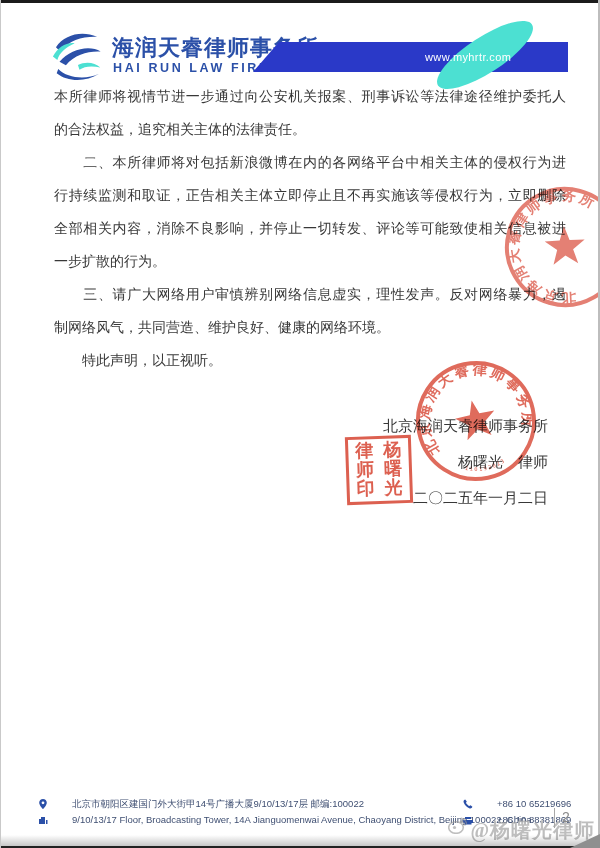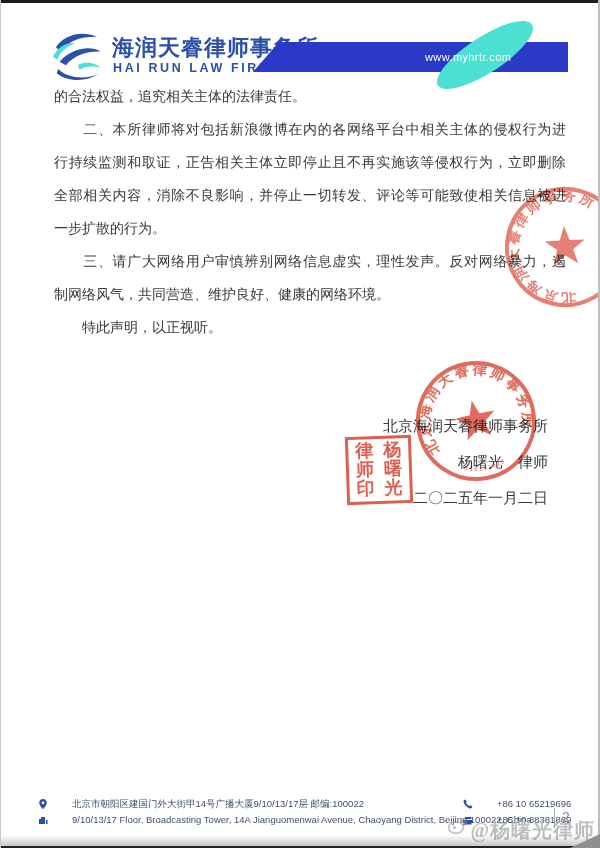--- a/index.html
+++ b/index.html
@@ -82,20 +82,21 @@
   <div class="firm-cn">海润天睿律师事务所</div>
   <div class="firm-en">HAI RUN LAW FIRM</div>
   <div class="banner">
     <div class="banner-bar"></div>
     <div class="banner-leaf"></div>
     <div class="banner-url">www.myhrtr.com</div>
   </div>
 </div>
 
 <div class="body-text">
+    <div class="body-line fill">本所律师将视情节进一步通过向公安机关报案、刑事诉讼等法律途径维护委托人</div>
     <div class="body-line">的合法权益，追究相关主体的法律责任。</div>
     <div class="body-line fill">　　二、本所律师将对包括新浪微博在内的各网络平台中相关主体的侵权行为进</div>
     <div class="body-line fill">行持续监测和取证，正告相关主体立即停止且不再实施该等侵权行为，立即删除</div>
     <div class="body-line fill">全部相关内容，消除不良影响，并停止一切转发、评论等可能致使相关信息被进</div>
     <div class="body-line">一步扩散的行为。</div>
     <div class="body-line fill">　　三、请广大网络用户审慎辨别网络信息虚实，理性发声。反对网络暴力，遏</div>
     <div class="body-line">制网络风气，共同营造、维护良好、健康的网络环境。</div>
     <div class="body-line">　　特此声明，以正视听。</div>
   </div>
 

